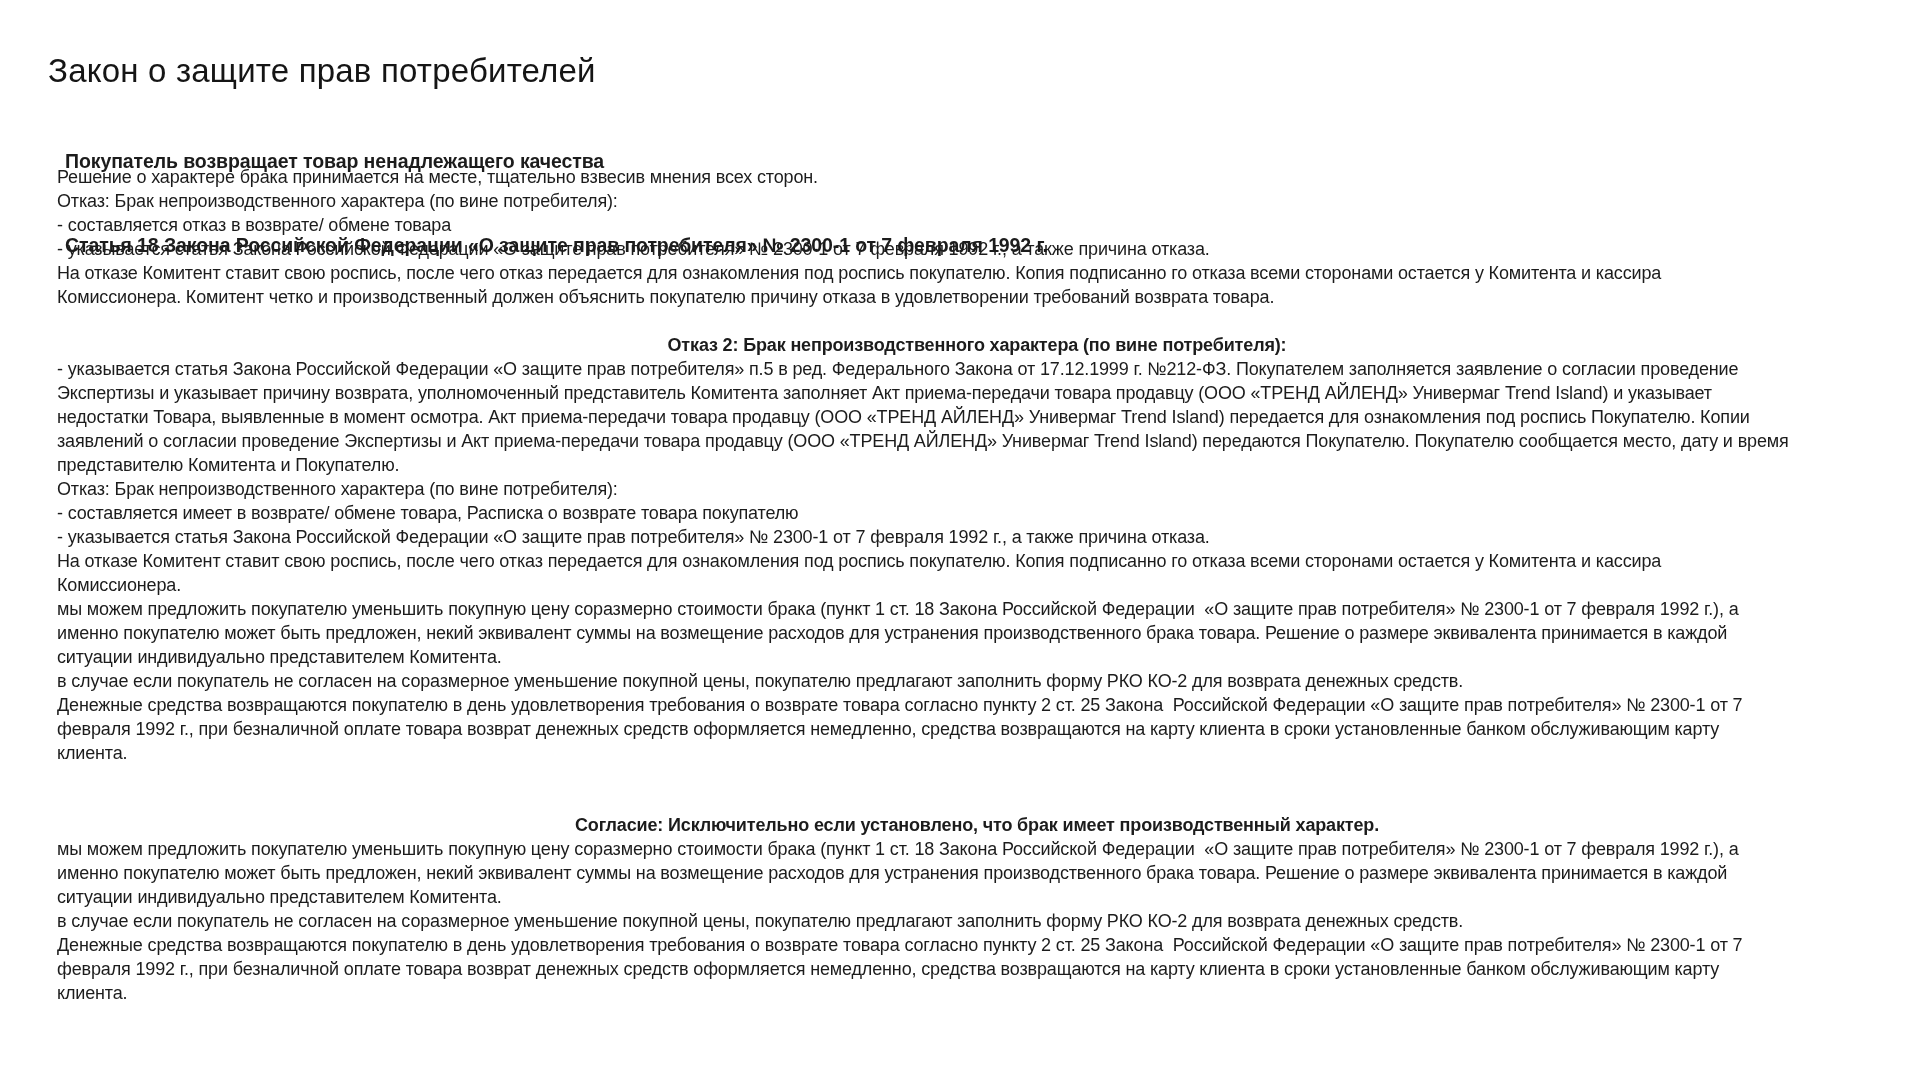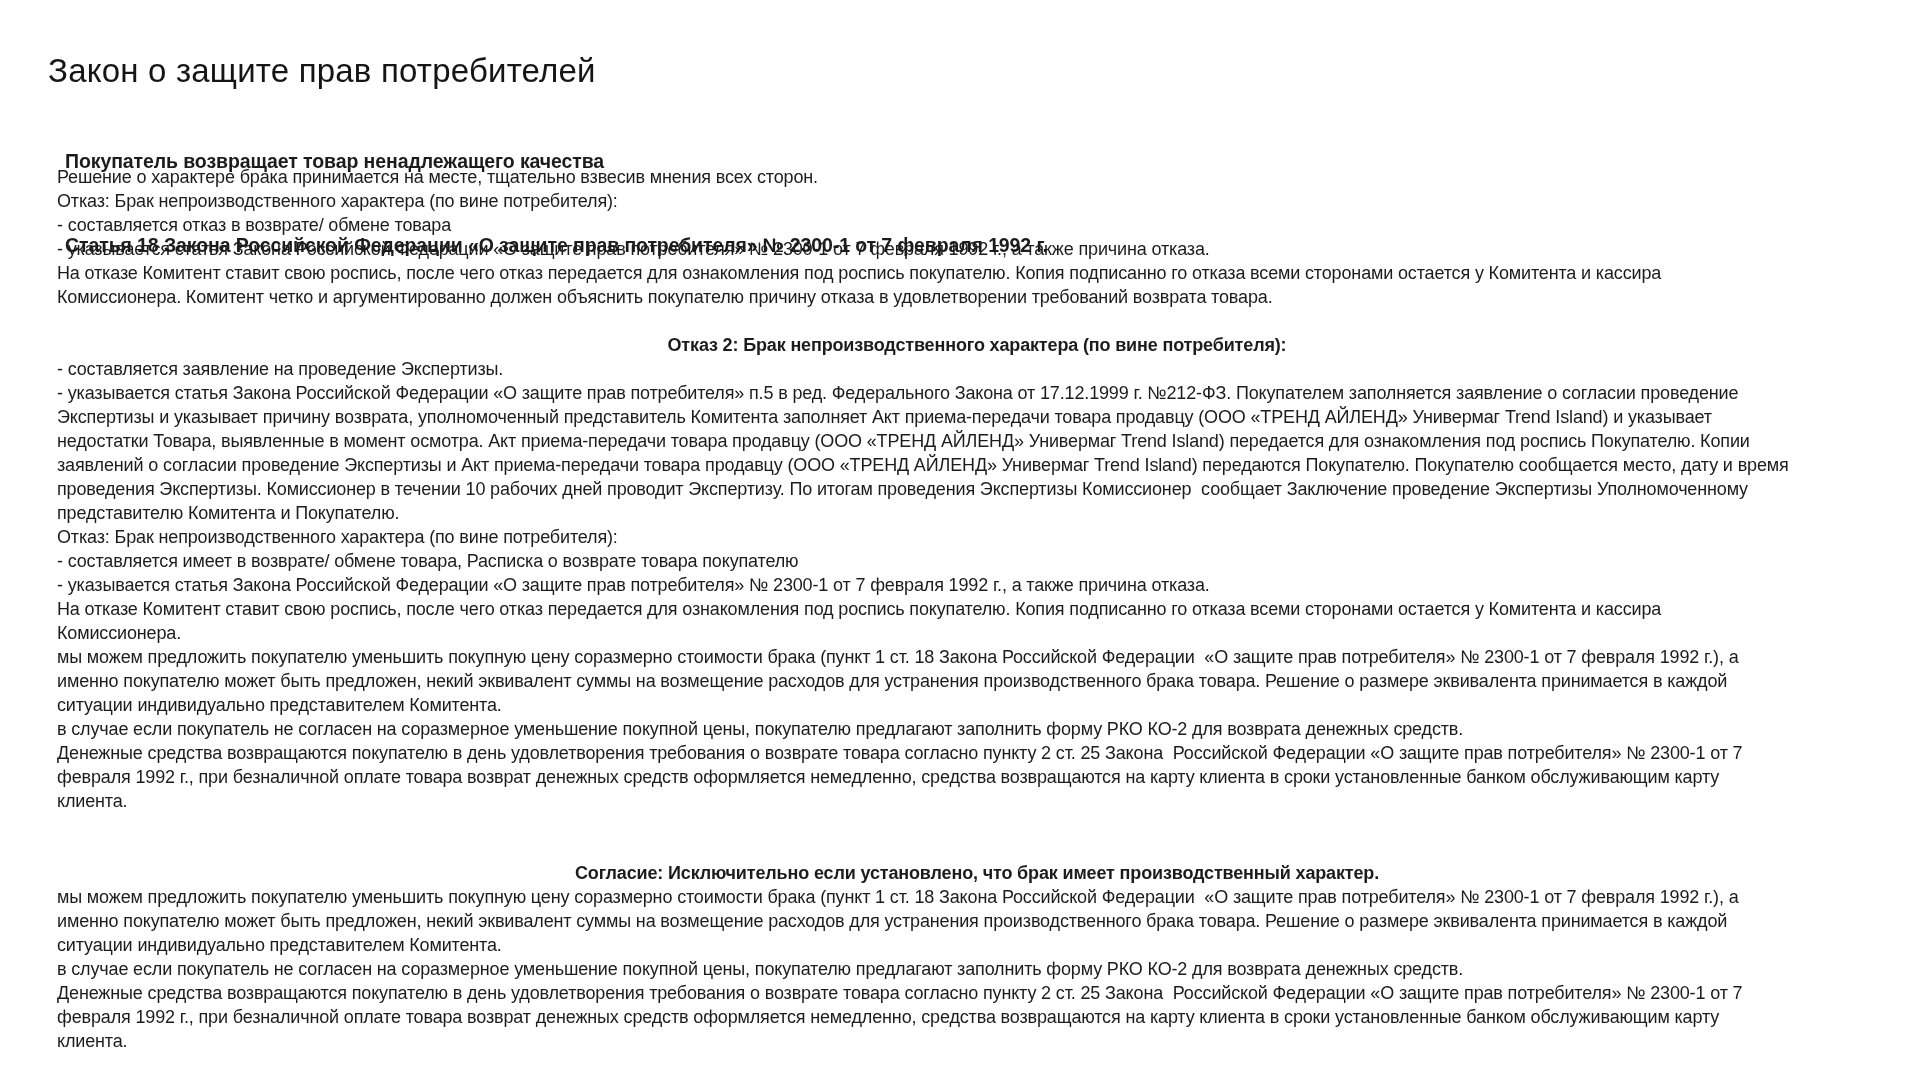--- a/index.html
+++ b/index.html
@@ -74,29 +74,27 @@
     <div>Покупатель возвращает товар ненадлежащего качества</div>
     <div>Статья 18 Закона Российской Федерации «О защите прав потребителя» № 2300-1 от 7 февраля 1992 г.</div>
   </div>
 
   <div class="doc-body">
       <div class="line line">Решение о характере брака принимается на месте, тщательно взвесив мнения всех сторон.</div>
       <div class="line line">Отказ: Брак непроизводственного характера (по вине потребителя):</div>
       <div class="line line">- составляется отказ в возврате/ обмене товара</div>
       <div class="line line">- указывается статья Закона Российской Федерации «О защите прав потребителя» № 2300-1 от 7 февраля 1992 г., а также причина отказа.</div>
       <div class="line line">На отказе Комитент ставит свою роспись, после чего отказ передается для ознакомления под роспись покупателю. Копия подписанно го отказа всеми сторонами остается у Комитента и кассира</div>
-      <div class="line line">Комиссионера. Комитент четко и аргументированно должен объяснить покупателю причину отказа в удовлетворении требований возврата товара.</div>
+      <div class="line line">Комиссионера. Комитент четко и производственный должен объяснить покупателю причину отказа в удовлетворении требований возврата товара.</div>
       <div class="line blank"></div>
       <div class="line bold">Отказ 2: Брак непроизводственного характера (по вине потребителя):</div>
-      <div class="line line">- составляется заявление на проведение Экспертизы.</div>
       <div class="line line">- указывается статья Закона Российской Федерации «О защите прав потребителя» п.5 в ред. Федерального Закона от 17.12.1999 г. №212-ФЗ. Покупателем заполняется заявление о согласии проведение</div>
       <div class="line line">Экспертизы и указывает причину возврата, уполномоченный представитель Комитента заполняет Акт приема-передачи товара продавцу (ООО «ТРЕНД АЙЛЕНД» Универмаг Trend Island) и указывает</div>
       <div class="line line">недостатки Товара, выявленные в момент осмотра. Акт приема-передачи товара продавцу (ООО «ТРЕНД АЙЛЕНД» Универмаг Trend Island) передается для ознакомления под роспись Покупателю. Копии</div>
       <div class="line line">заявлений о согласии проведение Экспертизы и Акт приема-передачи товара продавцу (ООО «ТРЕНД АЙЛЕНД» Универмаг Trend Island) передаются Покупателю. Покупателю сообщается место, дату и время</div>
-      <div class="line line">проведения Экспертизы. Комиссионер в течении 10 рабочих дней проводит Экспертизу. По итогам проведения Экспертизы Комиссионер  сообщает Заключение проведение Экспертизы Уполномоченному</div>
       <div class="line line">представителю Комитента и Покупателю.</div>
       <div class="line line">Отказ: Брак непроизводственного характера (по вине потребителя):</div>
       <div class="line line">- составляется имеет в возврате/ обмене товара, Расписка о возврате товара покупателю</div>
       <div class="line line">- указывается статья Закона Российской Федерации «О защите прав потребителя» № 2300-1 от 7 февраля 1992 г., а также причина отказа.</div>
       <div class="line line">На отказе Комитент ставит свою роспись, после чего отказ передается для ознакомления под роспись покупателю. Копия подписанно го отказа всеми сторонами остается у Комитента и кассира</div>
       <div class="line line">Комиссионера.</div>
       <div class="line line">мы можем предложить покупателю уменьшить покупную цену соразмерно стоимости брака (пункт 1 ст. 18 Закона Российской Федерации  «О защите прав потребителя» № 2300-1 от 7 февраля 1992 г.), а</div>
       <div class="line line">именно покупателю может быть предложен, некий эквивалент суммы на возмещение расходов для устранения производственного брака товара. Решение о размере эквивалента принимается в каждой</div>
       <div class="line line">ситуации индивидуально представителем Комитента.</div>
       <div class="line line">в случае если покупатель не согласен на соразмерное уменьшение покупной цены, покупателю предлагают заполнить форму РКО КО-2 для возврата денежных средств.</div>

